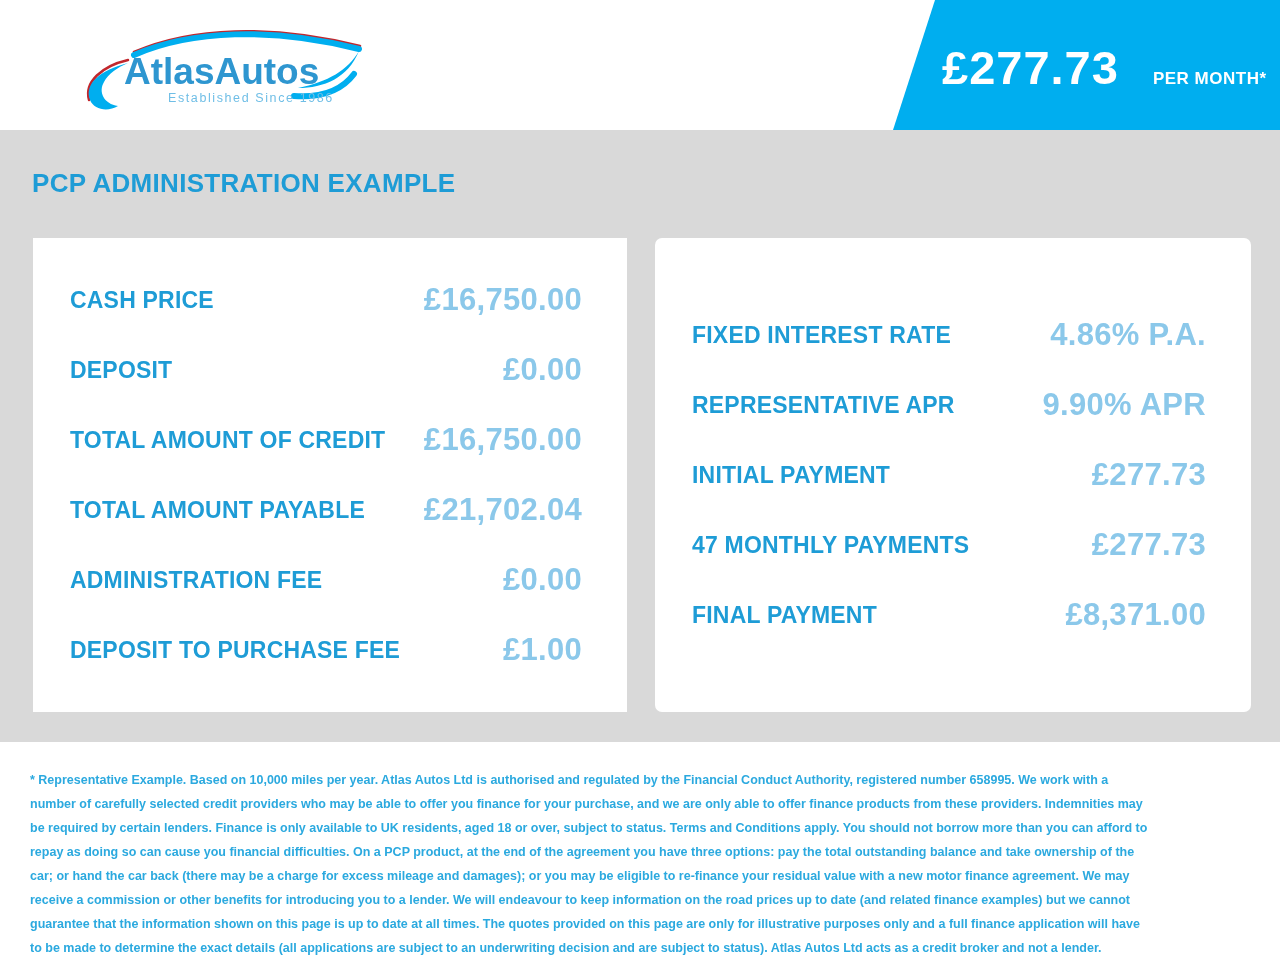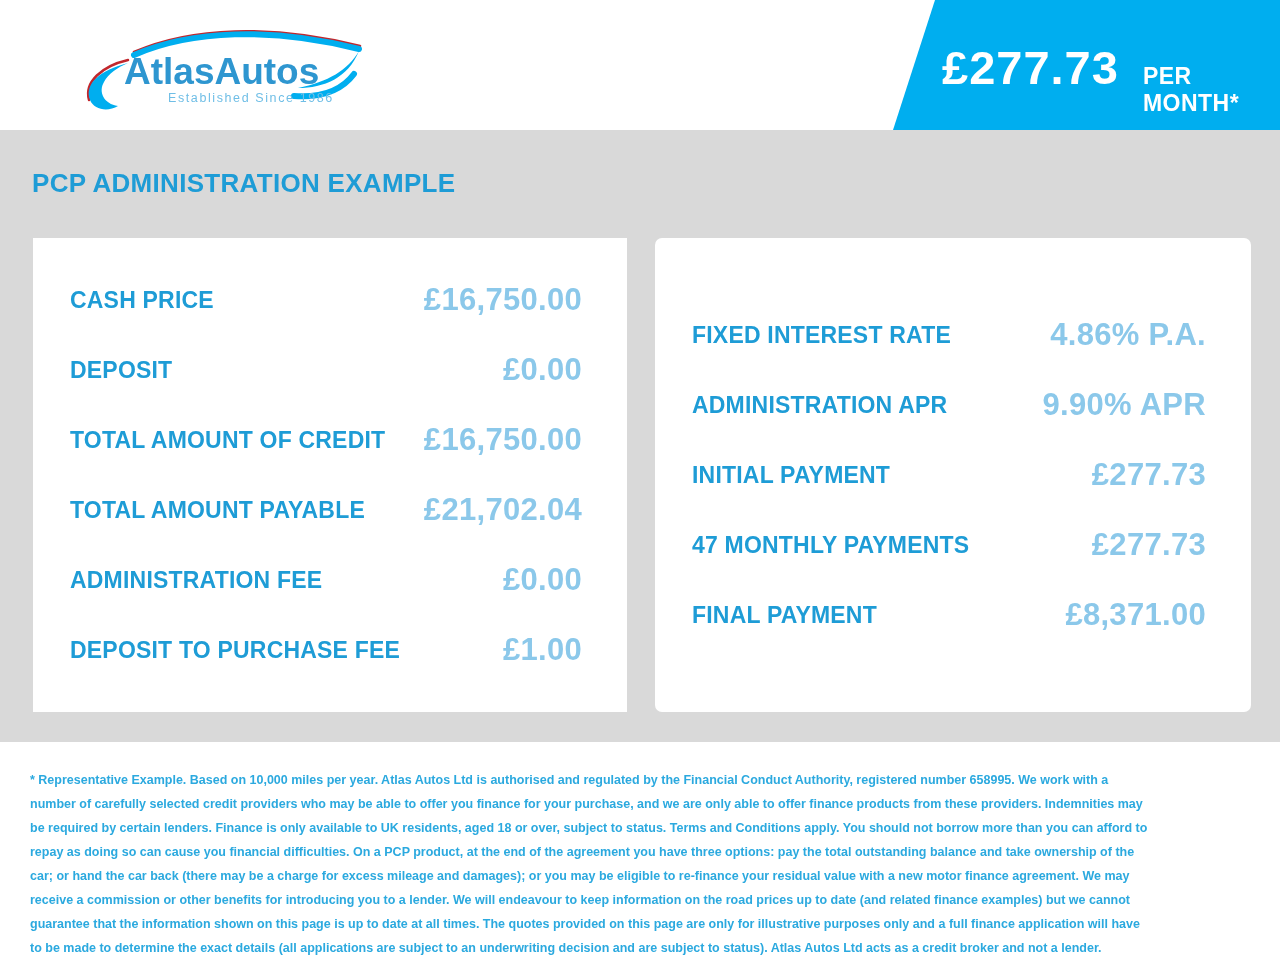--- a/index.html
+++ b/index.html
@@ -26,21 +26,21 @@
   .price-banner{
     position:absolute;top:0;right:0;width:400px;height:130px;
     background:var(--banner-cyan);
     -webkit-clip-path:polygon(13.75% 0,100% 0,100% 100%,3.25% 100%);
     clip-path:polygon(13.75% 0,100% 0,100% 100%,3.25% 100%);
     display:flex;align-items:baseline;justify-content:flex-start;
     padding-left:62px;
   }
   .price-banner .inner{display:flex;align-items:baseline;margin-top:44px;}
   .banner-amount{color:#fff;font-size:47px;font-weight:bold;letter-spacing:1px;line-height:1;}
-  .banner-period{color:#fff;font-size:23px;font-weight:bold;margin-left:24px;letter-spacing:.5px;}
+  .banner-period{color:#fff;font-size:17px;font-weight:bold;margin-left:34px;letter-spacing:.5px;}
 
   
   .body-bg{position:absolute;top:130px;left:0;width:1280px;height:612px;background:var(--bg-gray);}
   .page-title{
     position:absolute;left:32px;top:168px;
     color:var(--label-blue);font-size:26px;font-weight:bold;letter-spacing:.3px;
   }
 
   .panel{position:absolute;top:238px;height:474px;background:var(--panel-white);
     display:flex;flex-direction:column;justify-content:center;
@@ -123,21 +123,21 @@
       <span class="fvalue">£1.00</span>
     </div>
   </section>
 
   <section class="panel panel-right">
     <div class="frow">
       <span class="flabel">FIXED INTEREST RATE</span>
       <span class="fvalue">4.86% P.A.</span>
     </div>
     <div class="frow">
-      <span class="flabel">ADMINISTRATION APR</span>
+      <span class="flabel">REPRESENTATIVE APR</span>
       <span class="fvalue">9.90% APR</span>
     </div>
     <div class="frow">
       <span class="flabel">INITIAL PAYMENT</span>
       <span class="fvalue">£277.73</span>
     </div>
     <div class="frow">
       <span class="flabel">47 MONTHLY PAYMENTS</span>
       <span class="fvalue">£277.73</span>
     </div>

